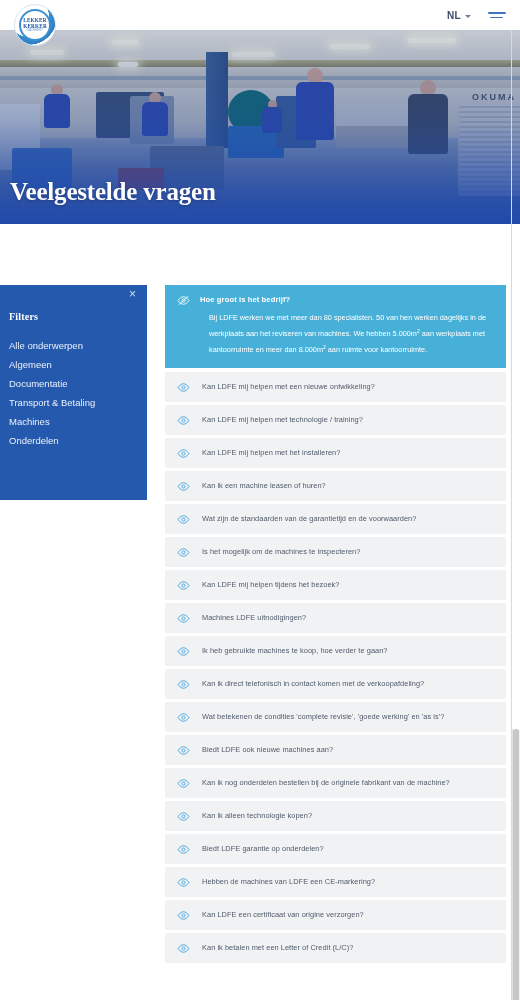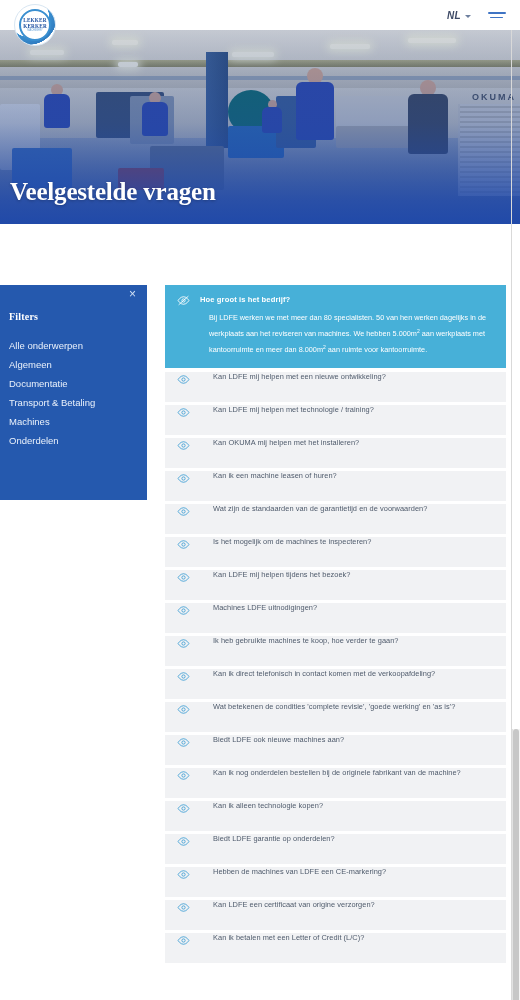--- a/index.html
+++ b/index.html
@@ -33,21 +33,21 @@
     border:2px solid #3a8fd0;
   }
   .logo-l1,.logo-l2{
     font-size:5.2px; font-weight:bold; color:#1b4fa0; letter-spacing:0.2px; line-height:6px;
     font-family:"Liberation Serif", serif;
   }
   .logo-l3{ font-size:2.6px; color:#5c9ad4; line-height:3.6px; }
   .header-right { display:flex; align-items:center; gap:16px; margin-left:auto; }
   .lang {
     display:flex; align-items:flex-end; gap:4px;
-    font-size:10px; font-weight:bold; color:#3e4a66; letter-spacing:0.3px;font-style:italic;
+    font-size:10px; font-weight:bold; color:#3e4a66; letter-spacing:0.3px;
   }
   .chev { width:7px; height:7px; position:relative; }
   .chev:before{
     content:""; position:absolute; left:0; top:1px;
     border-left:3.5px solid transparent; border-right:3.5px solid transparent;
     border-top:3.5px solid #6d7f9e;
   }
   .burger { width:18px; display:flex; flex-direction:column; gap:3px; }
   .burger span { display:block; height:1.6px; background:#3f74c4; border-radius:1px; }
   .burger span:nth-child(1){ width:18px; }
@@ -143,21 +143,21 @@
   .faq-open-q{
     font-size:7.6px; font-weight:bold; letter-spacing:0.1px; padding-top:2px;
   }
   .faq-open-a{
     font-size:7.3px; line-height:12.6px; color:#ffffff; margin:6px 0 0 32px;
     max-width:292px;
   }
   .faq-open-a sup{ font-size:5px; vertical-align:super; }
   .faq-row{
     background:#f1f2f4; height:30px; margin-bottom:3px;
-    display:flex; gap:23px; padding-left:12px;
+    display:flex; align-items:center; gap:12px; padding-left:12px;
     cursor:pointer;
   }
   .faq-q{ font-size:7.4px; color:#4e5a6b; letter-spacing:0.05px; }
 
   
   .eye{ width:13px; height:13px; flex:0 0 13px; }
 
   
   .scrollbar{
     position:absolute; right:0; top:505px; width:8px; height:495px;
@@ -291,21 +291,21 @@
                 <path d="M2 12s4-7 10-7 10 7 10 7-4 7-10 7S2 12 2 12z"></path>
                 <circle cx="12" cy="12" r="3"></circle>
               </svg></span>
             <span class="faq-q">Kan LDFE mij helpen met technologie / training?</span>
           </div>
           <div class="faq-row">
             <span class="eye"><svg viewBox="0 0 24 24" width="13" height="13" fill="none" stroke="#3f9fd4" stroke-width="1.6">
                 <path d="M2 12s4-7 10-7 10 7 10 7-4 7-10 7S2 12 2 12z"></path>
                 <circle cx="12" cy="12" r="3"></circle>
               </svg></span>
-            <span class="faq-q">Kan OKUMA mij helpen met het installeren?</span>
+            <span class="faq-q">Kan LDFE mij helpen met het installeren?</span>
           </div>
           <div class="faq-row">
             <span class="eye"><svg viewBox="0 0 24 24" width="13" height="13" fill="none" stroke="#3f9fd4" stroke-width="1.6">
                 <path d="M2 12s4-7 10-7 10 7 10 7-4 7-10 7S2 12 2 12z"></path>
                 <circle cx="12" cy="12" r="3"></circle>
               </svg></span>
             <span class="faq-q">Kan ik een machine leasen of huren?</span>
           </div>
           <div class="faq-row">
             <span class="eye"><svg viewBox="0 0 24 24" width="13" height="13" fill="none" stroke="#3f9fd4" stroke-width="1.6">

